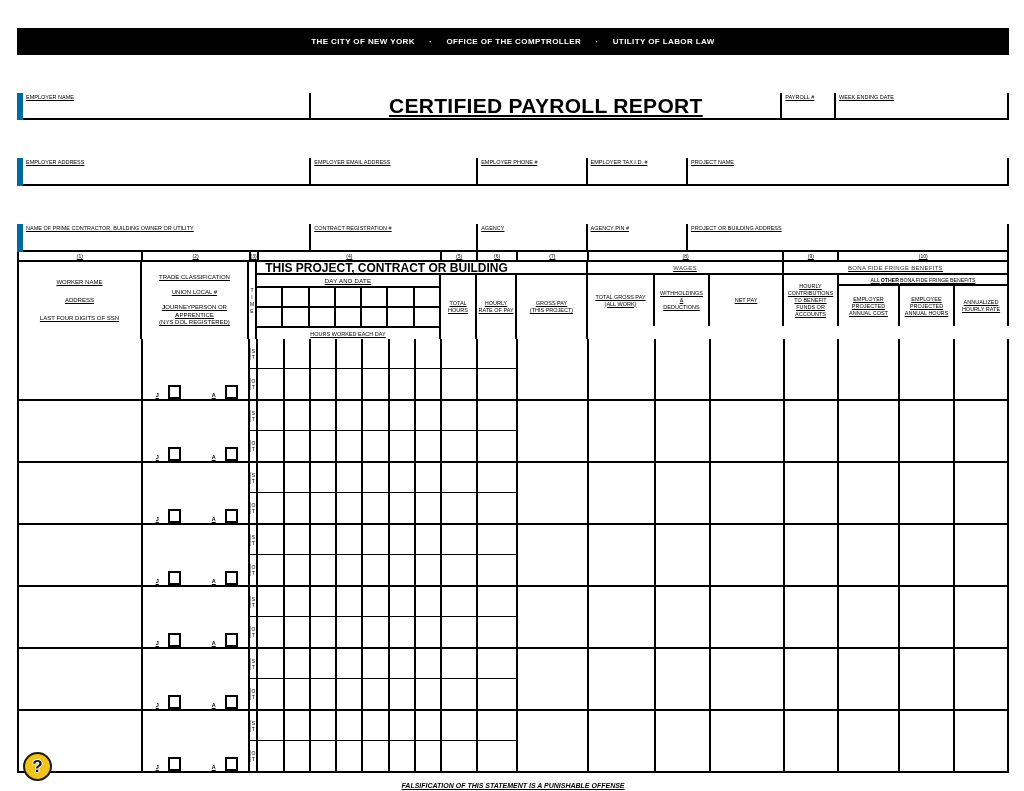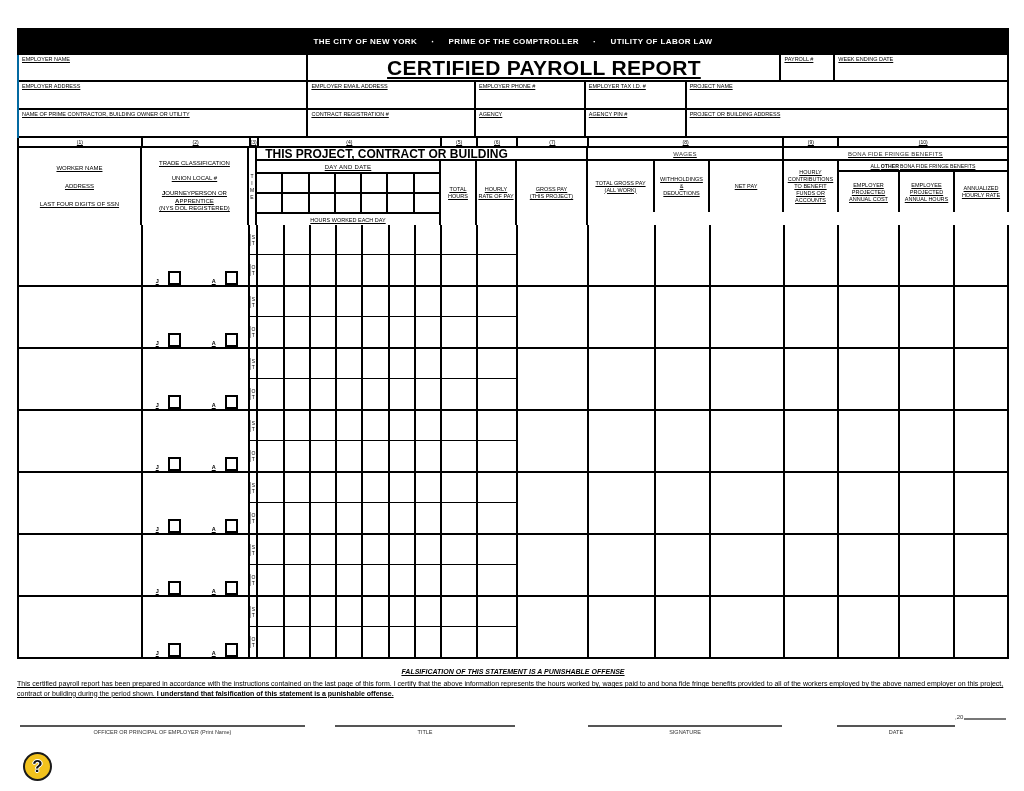--- a/index.html
+++ b/index.html
@@ -5,21 +5,21 @@
   * { margin:0; padding:0; box-sizing:border-box; font-family:"Liberation Sans", sans-serif; }
   html,body { background:#fff; }
   .page { position:relative; width:1024px; height:791px; background:#fff; overflow:hidden; }
   .form { position:absolute; left:17px; top:28px; width:992px;text-decoration:underline; }
 
   
   .bar { height:27px; background:#000; color:#fff; display:flex; align-items:center; justify-content:center; font-weight:bold; font-size:8px; letter-spacing:.4px; }
   .bar .dot { margin:0 14px; font-size:9px; }
 
   
-  .irow { display:flex; border-left:2px solid #0369a1; }
+  .irow { display:flex; border-left:6px solid #0369a1;margin-top:38px; }
   .icell { border-right:2px solid #000; border-bottom:2px solid #000; padding:1px 3px; font-size:5.5px; color:#000; position:relative; background:#fff; }
   .irow1 .icell { height:27px; }
   .irow2 .icell, .irow3 .icell { height:28px; }
   .title-cell { display:flex; align-items:center; justify-content:center; }
   .title { font-size:21px; font-weight:bold; letter-spacing:.3px; color:#000; }
 
   
   .thead { display:flex; flex-direction:column; border-left:2px solid #000; }
   .numrow { display:flex; height:10px; }
   .numcell { border-right:2px solid #000; border-bottom:2px solid #000; font-size:5px; text-align:center; line-height:8px; color:#000; }
@@ -87,21 +87,21 @@
 </style>
 </head>
 <body>
 
 <div class="page">
   <div class="form">
 
     <div class="bar">
       <span>THE CITY OF NEW YORK</span>
       <span class="dot">·</span>
-      <span>PRIME OF THE COMPTROLLER</span>
+      <span>OFFICE OF THE COMPTROLLER</span>
       <span class="dot">·</span>
       <span>UTILITY OF LABOR LAW</span>
     </div>
 
     <div class="irow irow1">
       <div class="icell" style="width:290px"><span>EMPLOYER NAME</span></div>
       <div class="icell title-cell" style="width:474px">
           <span class="title">CERTIFIED PAYROLL REPORT</span>
         </div>
       <div class="icell" style="width:54px"><span>PAYROLL #</span></div>

